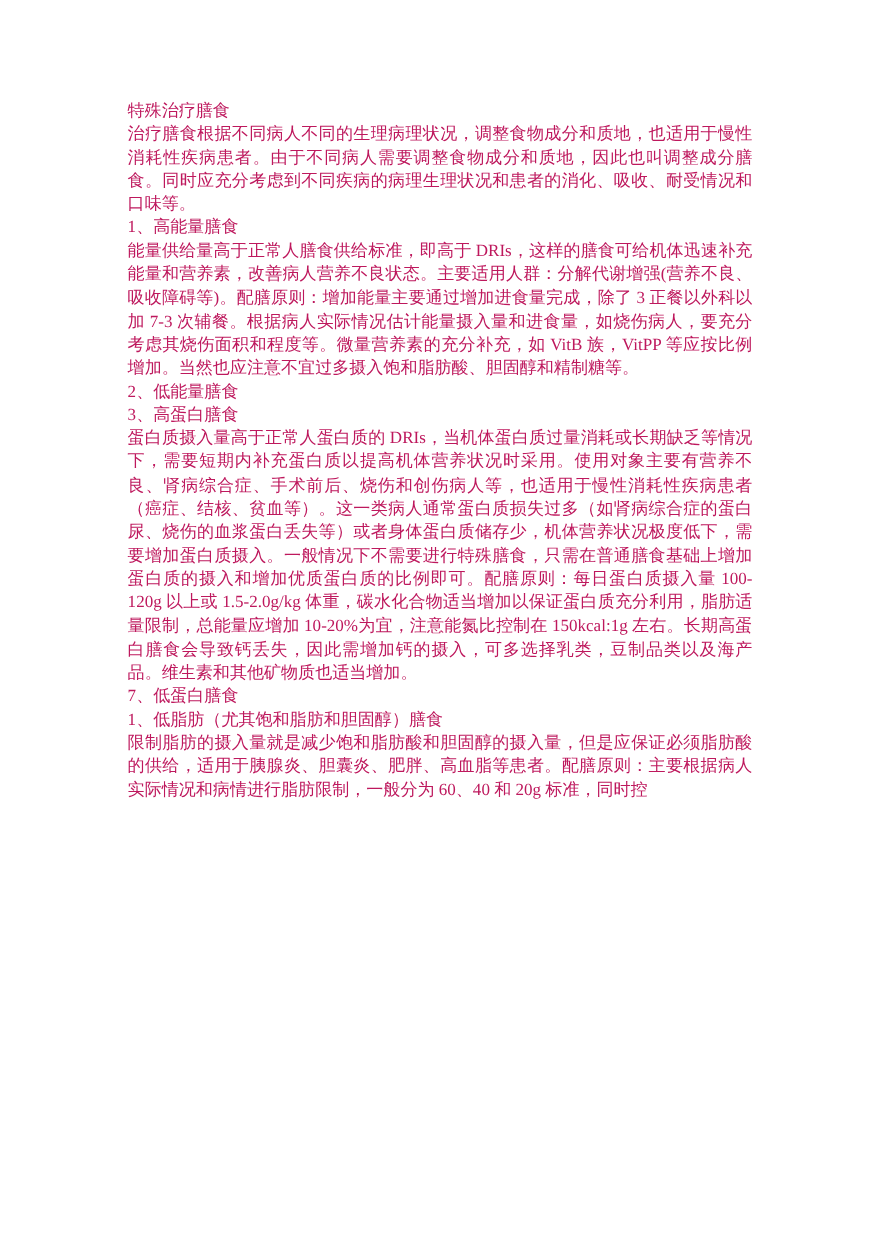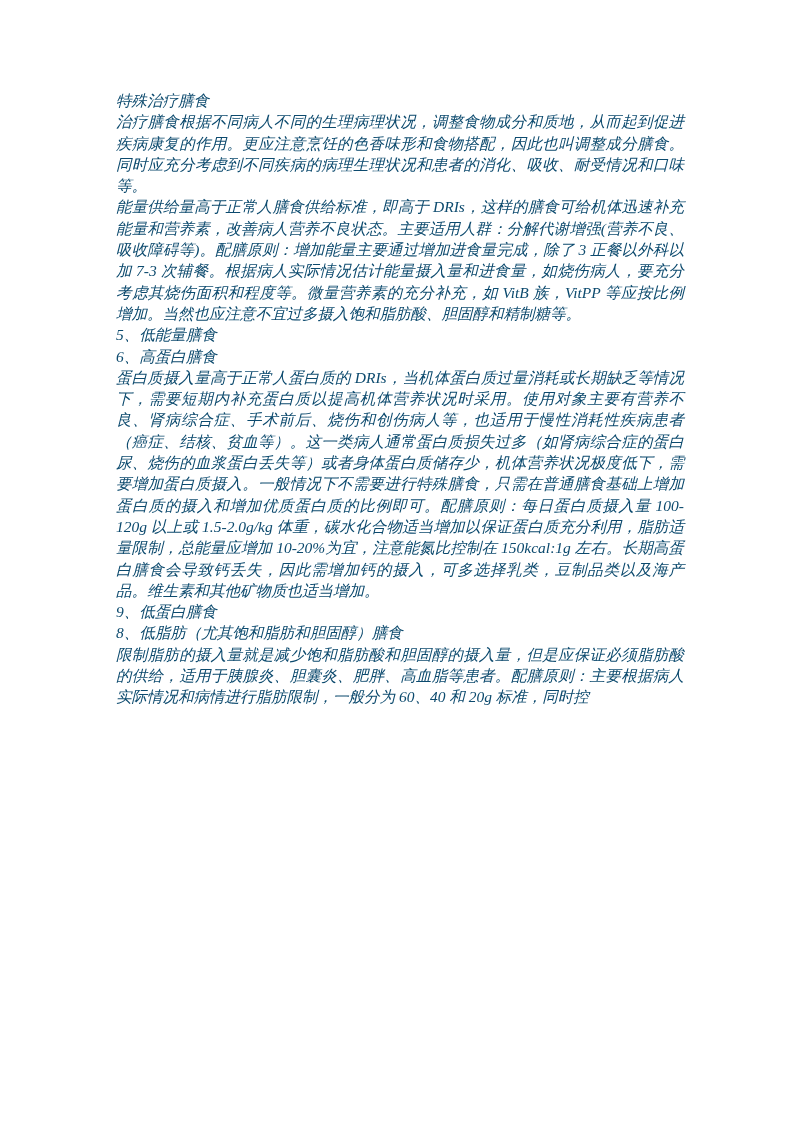--- a/index.html
+++ b/index.html
@@ -39,24 +39,25 @@
   }
   .doc-content p.title,
   .doc-content p.heading {
     text-align: left;
   }
 </style>
 </head>
 <body style="background: rgb(255, 255, 255);">
 
 <div class="doc-page">
-  <div class="doc-content" style="color: #0c4a6e; font-style: italic;">
+  <div class="doc-content" style="color: #be185d;">
       <p class="title">特殊治疗膳食</p>
-      <p class="body">治疗膳食根据不同病人不同的生理病理状况，调整食物成分和质地，从而起到促进疾病康复的作用。更应注意烹饪的色香味形和食物搭配，因此也叫调整成分膳食。同时应充分考虑到不同疾病的病理生理状况和患者的消化、吸收、耐受情况和口味等。</p>
+      <p class="body">治疗膳食根据不同病人不同的生理病理状况，调整食物成分和质地，也适用于慢性消耗性疾病患者。由于不同病人需要调整食物成分和质地，因此也叫调整成分膳食。同时应充分考虑到不同疾病的病理生理状况和患者的消化、吸收、耐受情况和口味等。</p>
+      <p class="heading">1、高能量膳食</p>
       <p class="body">能量供给量高于正常人膳食供给标准，即高于 DRIs，这样的膳食可给机体迅速补充能量和营养素，改善病人营养不良状态。主要适用人群：分解代谢增强(营养不良、吸收障碍等)。配膳原则：增加能量主要通过增加进食量完成，除了 3 正餐以外科以加 7-3 次辅餐。根据病人实际情况估计能量摄入量和进食量，如烧伤病人，要充分考虑其烧伤面积和程度等。微量营养素的充分补充，如 VitB 族，VitPP 等应按比例增加。当然也应注意不宜过多摄入饱和脂肪酸、胆固醇和精制糖等。</p>
-      <p class="heading">5、低能量膳食</p>
-      <p class="heading">6、高蛋白膳食</p>
+      <p class="heading">2、低能量膳食</p>
+      <p class="heading">3、高蛋白膳食</p>
       <p class="body">蛋白质摄入量高于正常人蛋白质的 DRIs，当机体蛋白质过量消耗或长期缺乏等情况下，需要短期内补充蛋白质以提高机体营养状况时采用。使用对象主要有营养不良、肾病综合症、手术前后、烧伤和创伤病人等，也适用于慢性消耗性疾病患者（癌症、结核、贫血等）。这一类病人通常蛋白质损失过多（如肾病综合症的蛋白尿、烧伤的血浆蛋白丢失等）或者身体蛋白质储存少，机体营养状况极度低下，需要增加蛋白质摄入。一般情况下不需要进行特殊膳食，只需在普通膳食基础上增加蛋白质的摄入和增加优质蛋白质的比例即可。配膳原则：每日蛋白质摄入量 100-120g 以上或 1.5-2.0g/kg 体重，碳水化合物适当增加以保证蛋白质充分利用，脂肪适量限制，总能量应增加 10-20%为宜，注意能氮比控制在 150kcal:1g 左右。长期高蛋白膳食会导致钙丢失，因此需增加钙的摄入，可多选择乳类，豆制品类以及海产品。维生素和其他矿物质也适当增加。</p>
-      <p class="heading">9、低蛋白膳食</p>
-      <p class="heading">8、低脂肪（尤其饱和脂肪和胆固醇）膳食</p>
+      <p class="heading">7、低蛋白膳食</p>
+      <p class="heading">1、低脂肪（尤其饱和脂肪和胆固醇）膳食</p>
       <p class="body">限制脂肪的摄入量就是减少饱和脂肪酸和胆固醇的摄入量，但是应保证必须脂肪酸的供给，适用于胰腺炎、胆囊炎、肥胖、高血脂等患者。配膳原则：主要根据病人实际情况和病情进行脂肪限制，一般分为 60、40 和 20g 标准，同时控</p>
     </div>
 </div>
 
 </body></html>

